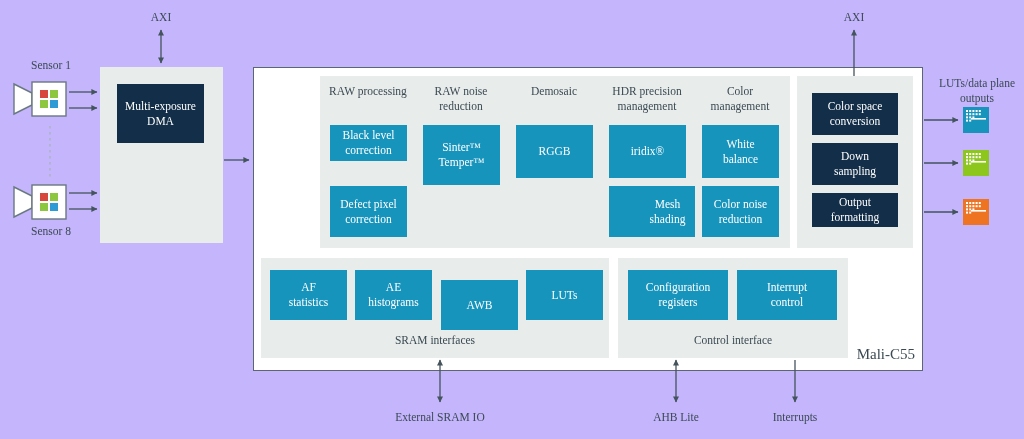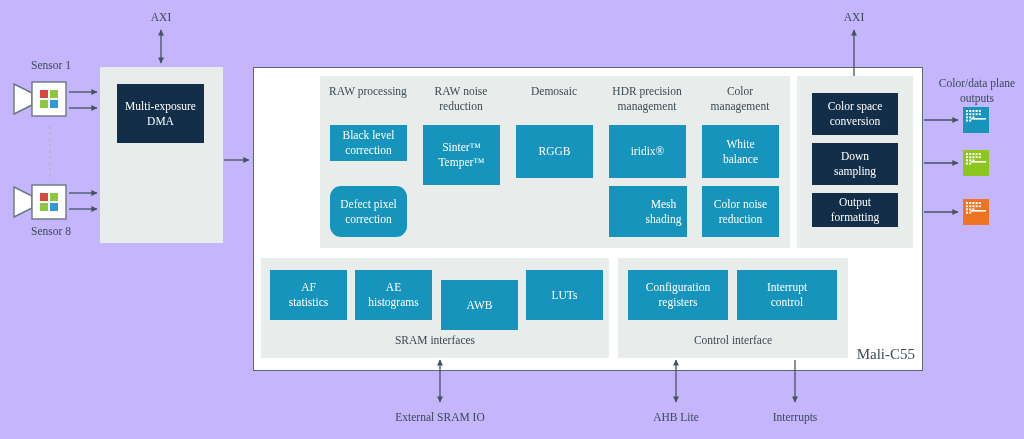--- a/index.html
+++ b/index.html
@@ -24,21 +24,21 @@
 </style>
 </head>
 <body>
 
 <div id="canvas">
 
   <div class="lbl" style="left:131px;top:10px;width:60px;">AXI</div>
   <div class="lbl" style="left:824px;top:10px;width:60px;">AXI</div>
   <div class="lbl" style="left:16px;top:58px;width:70px;">Sensor 1</div>
   <div class="lbl" style="left:16px;top:224px;width:70px;">Sensor 8</div>
-  <div class="lbl" style="left:937px;top:76px;width:80px;">Color/data plane outputs</div>
+  <div class="lbl" style="left:937px;top:76px;width:80px;">LUTs/data plane outputs</div>
   <div class="lbl" style="left:380px;top:410px;width:120px;">External SRAM IO</div>
   <div class="lbl" style="left:636px;top:410px;width:80px;">AHB Lite</div>
   <div class="lbl" style="left:755px;top:410px;width:80px;">Interrupts</div>
 
   <div class="icon-wrap" style="left:13px;top:80px;">
     <svg width="54" height="38" viewBox="0 0 54 38">
       <polygon points="1,4 19,13 19,25 1,34" fill="#ffffff" stroke="#6A7880" stroke-width="1.4"></polygon>
       <rect x="19" y="2" width="34" height="34" fill="#ffffff" stroke="#6A7880" stroke-width="1.4"></rect>
       <rect x="27" y="10" width="8" height="8" fill="#D8473C"></rect>
       <rect x="37" y="10" width="8" height="8" fill="#8DC63F"></rect>
@@ -70,22 +70,22 @@
   <div class="lbl" style="left:514px;top:84px;width:80px;">Demosaic</div>
   <div class="lbl" style="left:600px;top:84px;width:94px;">HDR precision management</div>
   <div class="lbl" style="left:698px;top:84px;width:84px;">Color management</div>
 
   <div class="blk blue" style="left:330px;top:125px;width:77px;height:36px;">Black level correction</div>
   <div class="blk blue" style="left:423px;top:125px;width:77px;height:60px;">Sinter™ Temper™</div>
   <div class="blk blue" style="left:516px;top:125px;width:77px;height:53px;">RGGB</div>
   <div class="blk blue" style="left:609px;top:125px;width:77px;height:53px;">iridix®</div>
   <div class="blk blue" style="left:702px;top:125px;width:77px;height:53px;">White balance</div>
 
-  <div class="blk blue" style="left:330px;top:186px;width:77px;height:51px;border-radius:11px;">Defect pixel correction</div>
-  <div class="blk blue" style="left:609px;top:186px;width:78px;height:51px;padding-left:39px;">Mesh shading</div>
+  <div class="blk blue" style="left:330px;top:186px;width:77px;height:51px;">Defect pixel correction</div>
+  <div class="blk blue" style="left:609px;top:186px;width:86px;height:51px;padding-left:39px;">Mesh shading</div>
   <div class="blk blue" style="left:702px;top:186px;width:77px;height:51px;">Color noise reduction</div>
 
   <div class="panel" style="left:797px;top:76px;width:116px;height:172px;"></div>
   <div class="blk navy" style="left:812px;top:93px;width:86px;height:42px;">Color space conversion</div>
   <div class="blk navy" style="left:812px;top:143px;width:86px;height:42px;">Down sampling</div>
   <div class="blk navy" style="left:812px;top:193px;width:86px;height:34px;">Output formatting</div>
 
   <div class="panel" style="left:261px;top:258px;width:348px;height:100px;"></div>
   <div class="blk blue" style="left:270px;top:270px;width:77px;height:50px;padding:0 22px;">AF statistics</div>
   <div class="blk blue" style="left:355px;top:270px;width:77px;height:50px;padding:0 10px;">AE histograms</div>

